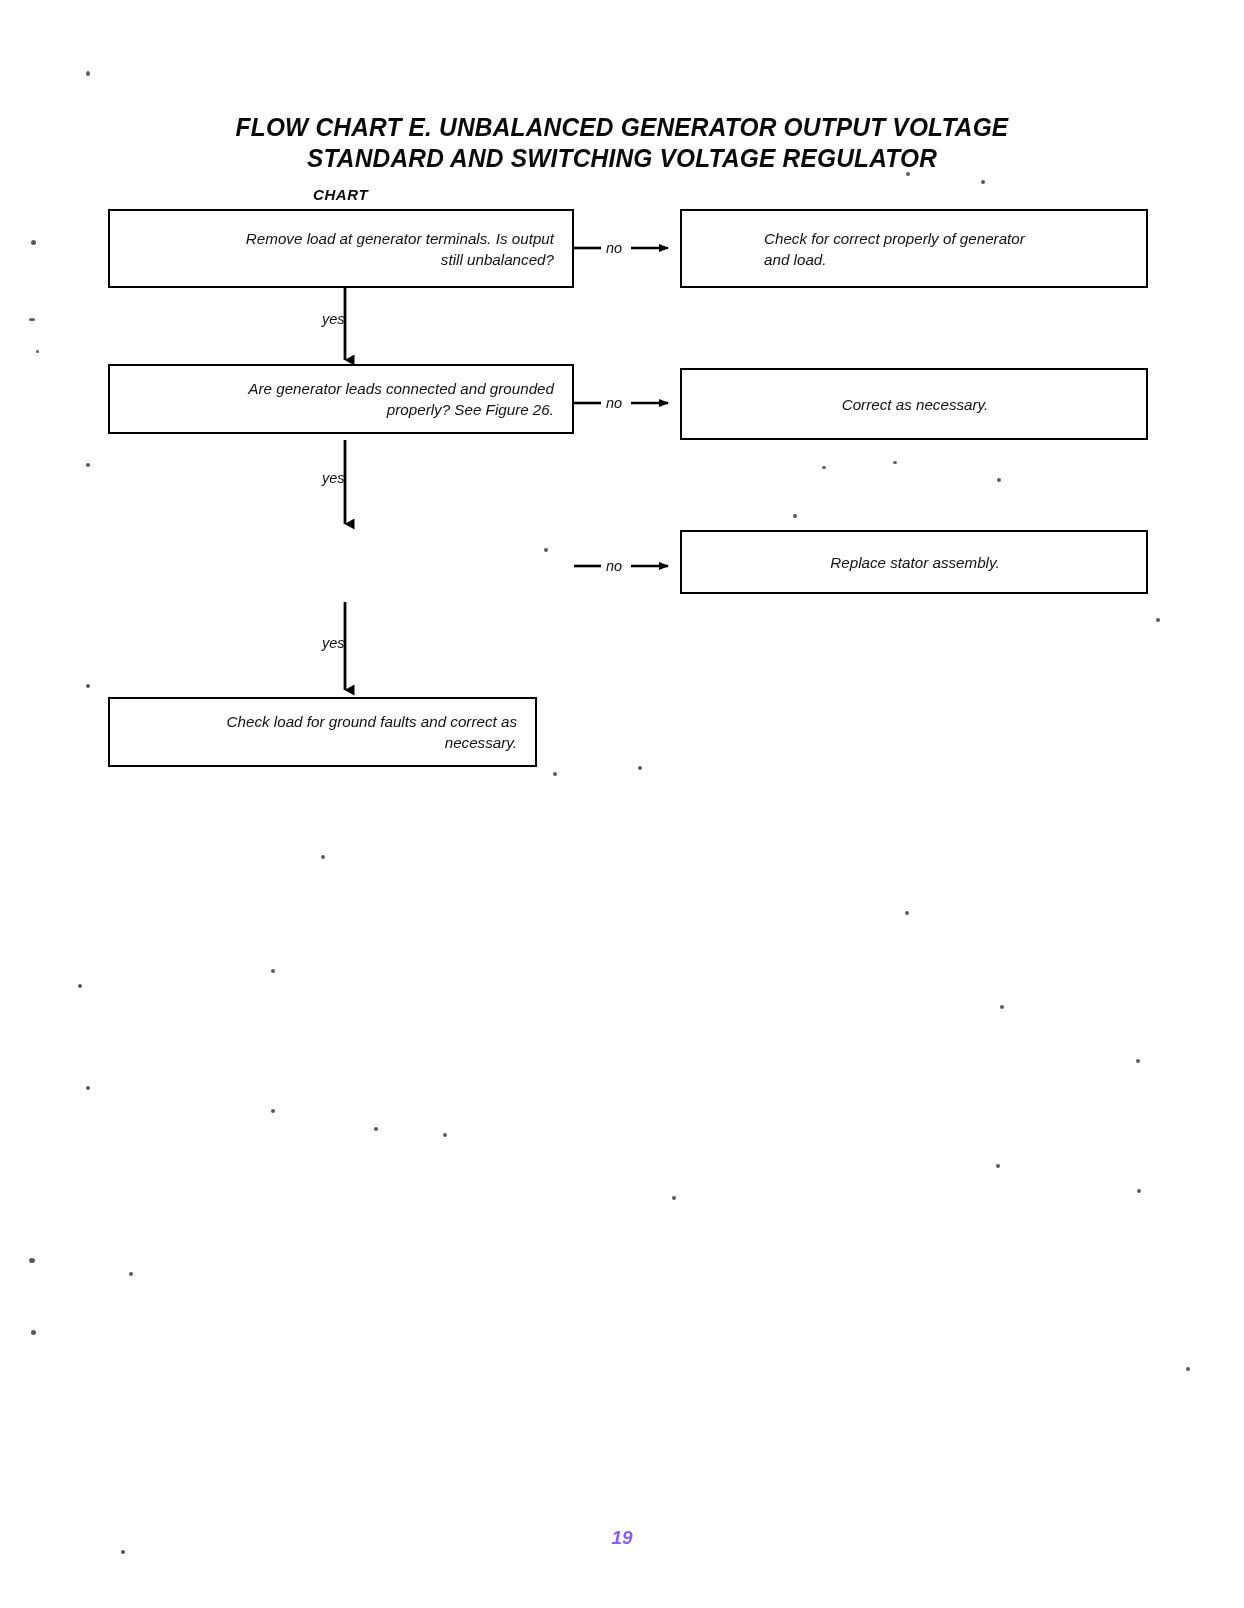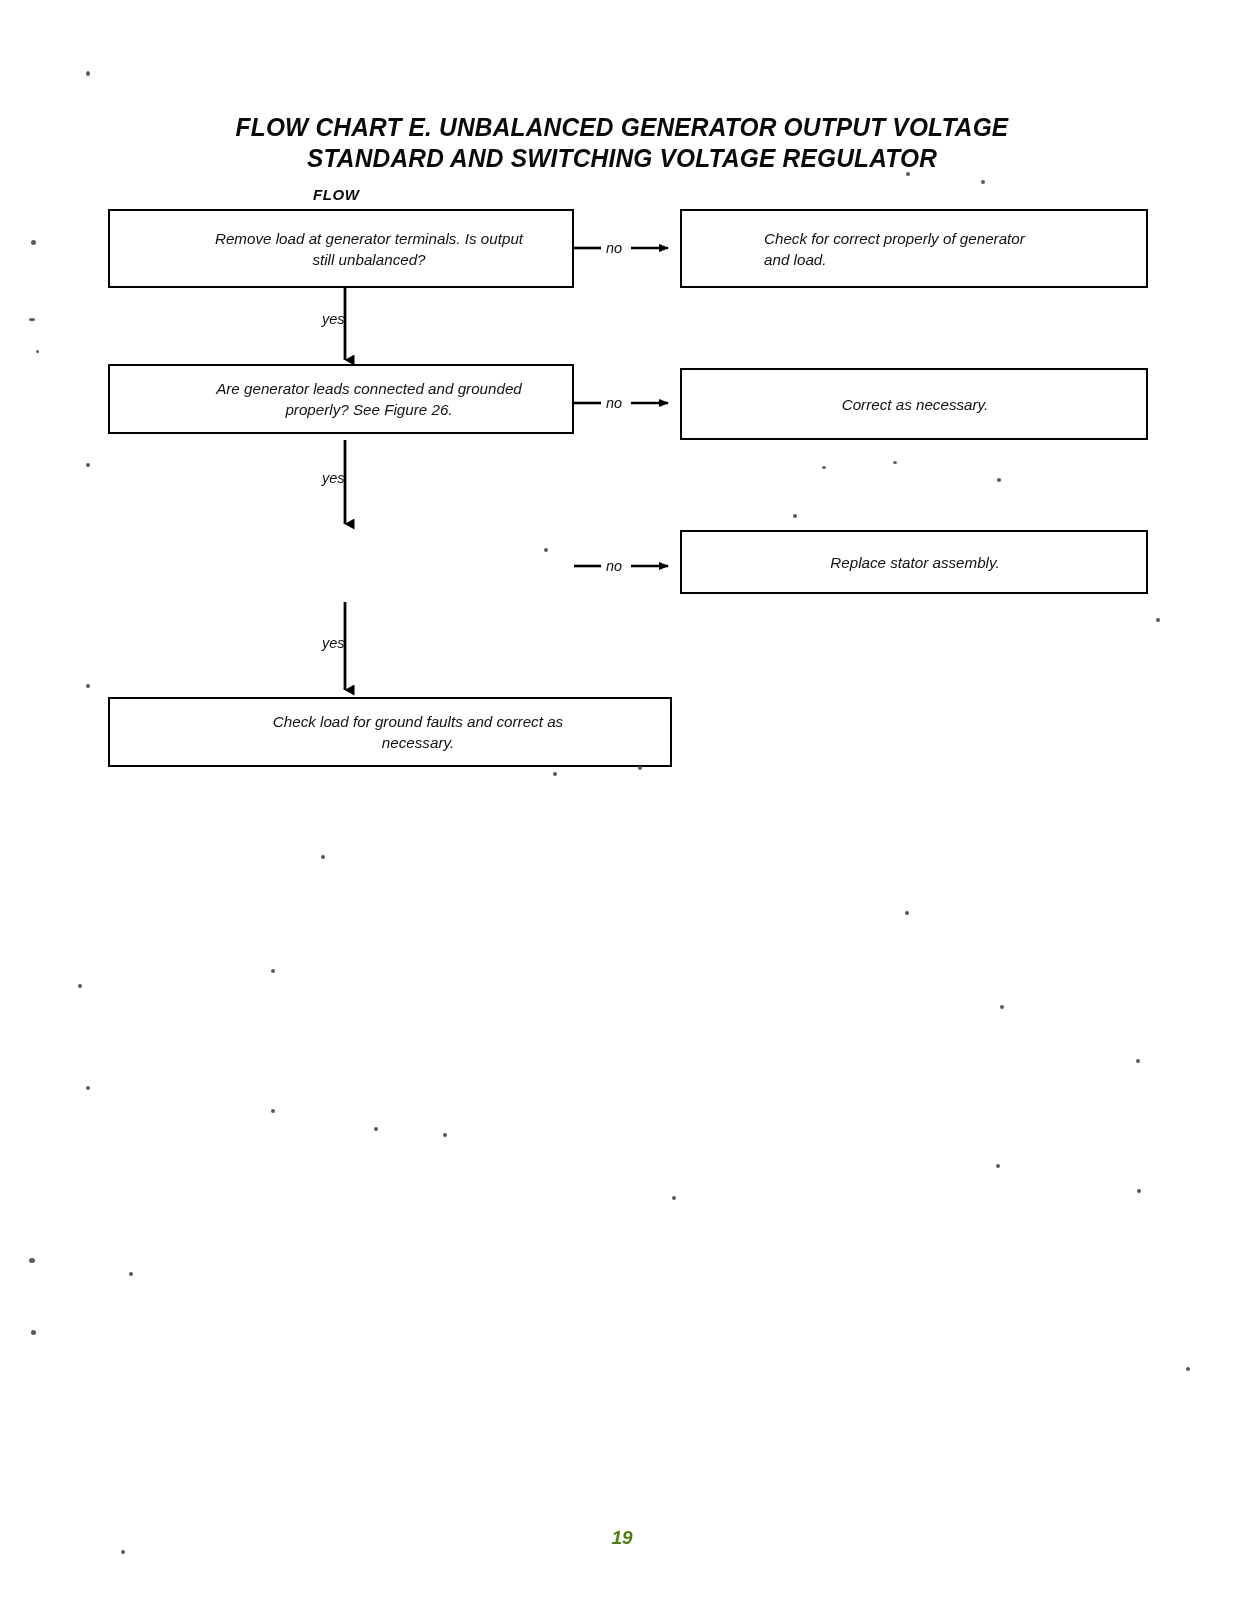--- a/index.html
+++ b/index.html
@@ -66,21 +66,21 @@
     font-size: 15.2px;
     line-height: 21px;
     color: #111111;
     white-space: pre-line;
   }
   .fbox.left .btext {
     top: 50%;
     transform: translateY(-50%);
     padding-left: 62px;
     padding-right: 18px;
-    text-align: center;
+    text-align: right;
     margin-left: 12px;
   }
   .fbox.right-left-align .btext {
     top: 50%;
     transform: translateY(-50%);
     padding-left: 82px;
     padding-right: 18px;
     text-align: left;
   }
   .fbox.right-center .btext {
@@ -118,34 +118,34 @@
 
   
   .page-number {
     position: absolute;
     left: 0;
     top: 1527px;
     width: 1244px;
     text-align: center;
     font-size: 19px;
     font-weight: bold;
-    color: #4d7c0f;
+    color: #8b5cf6;
   }
 </style>
 </head>
 <body>
 
 <div id="page">
 
   <div class="title-block">
     <div class="title-line l1">FLOW CHART E. UNBALANCED GENERATOR OUTPUT VOLTAGE</div>
     <div class="title-line l2">STANDARD AND SWITCHING VOLTAGE REGULATOR</div>
   </div>
 
-  <div class="start-label">FLOW</div>
+  <div class="start-label">CHART</div>
 
   <svg id="connectors" viewBox="0 0 1244 1608" xmlns="http://www.w3.org/2000/svg">
     <defs>
       <marker id="arrowR" markerWidth="10" markerHeight="8" refX="9" refY="4" orient="auto" markerUnits="userSpaceOnUse">
         <path d="M0,0 L10,4 L0,8 z" fill="#000000"></path>
       </marker>
       <marker id="arrowD" markerWidth="11" markerHeight="10" refX="5.5" refY="9.5" orient="auto" markerUnits="userSpaceOnUse">
         <path d="M0,0 L11,0 L5.5,10 z" fill="#000000"></path>
       </marker>
     </defs>
@@ -192,21 +192,21 @@
 
   <div class="fbox right-center" style="left:680px; top:368px; width:468px; height:72px;">
     <div class="btext">Correct as necessary.</div>
   </div>
 
 
   <div class="fbox right-center" style="left:680px; top:530px; width:468px; height:64px;">
     <div class="btext">Replace stator assembly.</div>
   </div>
 
-  <div class="fbox left" style="left:108px; top:697px; width:564px; height:70px;">
+  <div class="fbox left" style="left:108px; top:697px; width:429px; height:70px;">
     <div class="btext">Check load for ground faults and correct as
 necessary.</div>
   </div>
 
   <div class="speck" style="left:86px;  top:71px;   width:4px; height:5px;"></div>
   <div class="speck" style="left:31px;  top:240px;  width:5px; height:5px;"></div>
   <div class="speck" style="left:29px;  top:318px;  width:6px; height:3px;"></div>
   <div class="speck" style="left:36px;  top:350px;  width:3px; height:3px;"></div>
   <div class="speck" style="left:906px; top:172px;  width:4px; height:4px;"></div>
   <div class="speck" style="left:981px; top:180px;  width:4px; height:4px;"></div>

